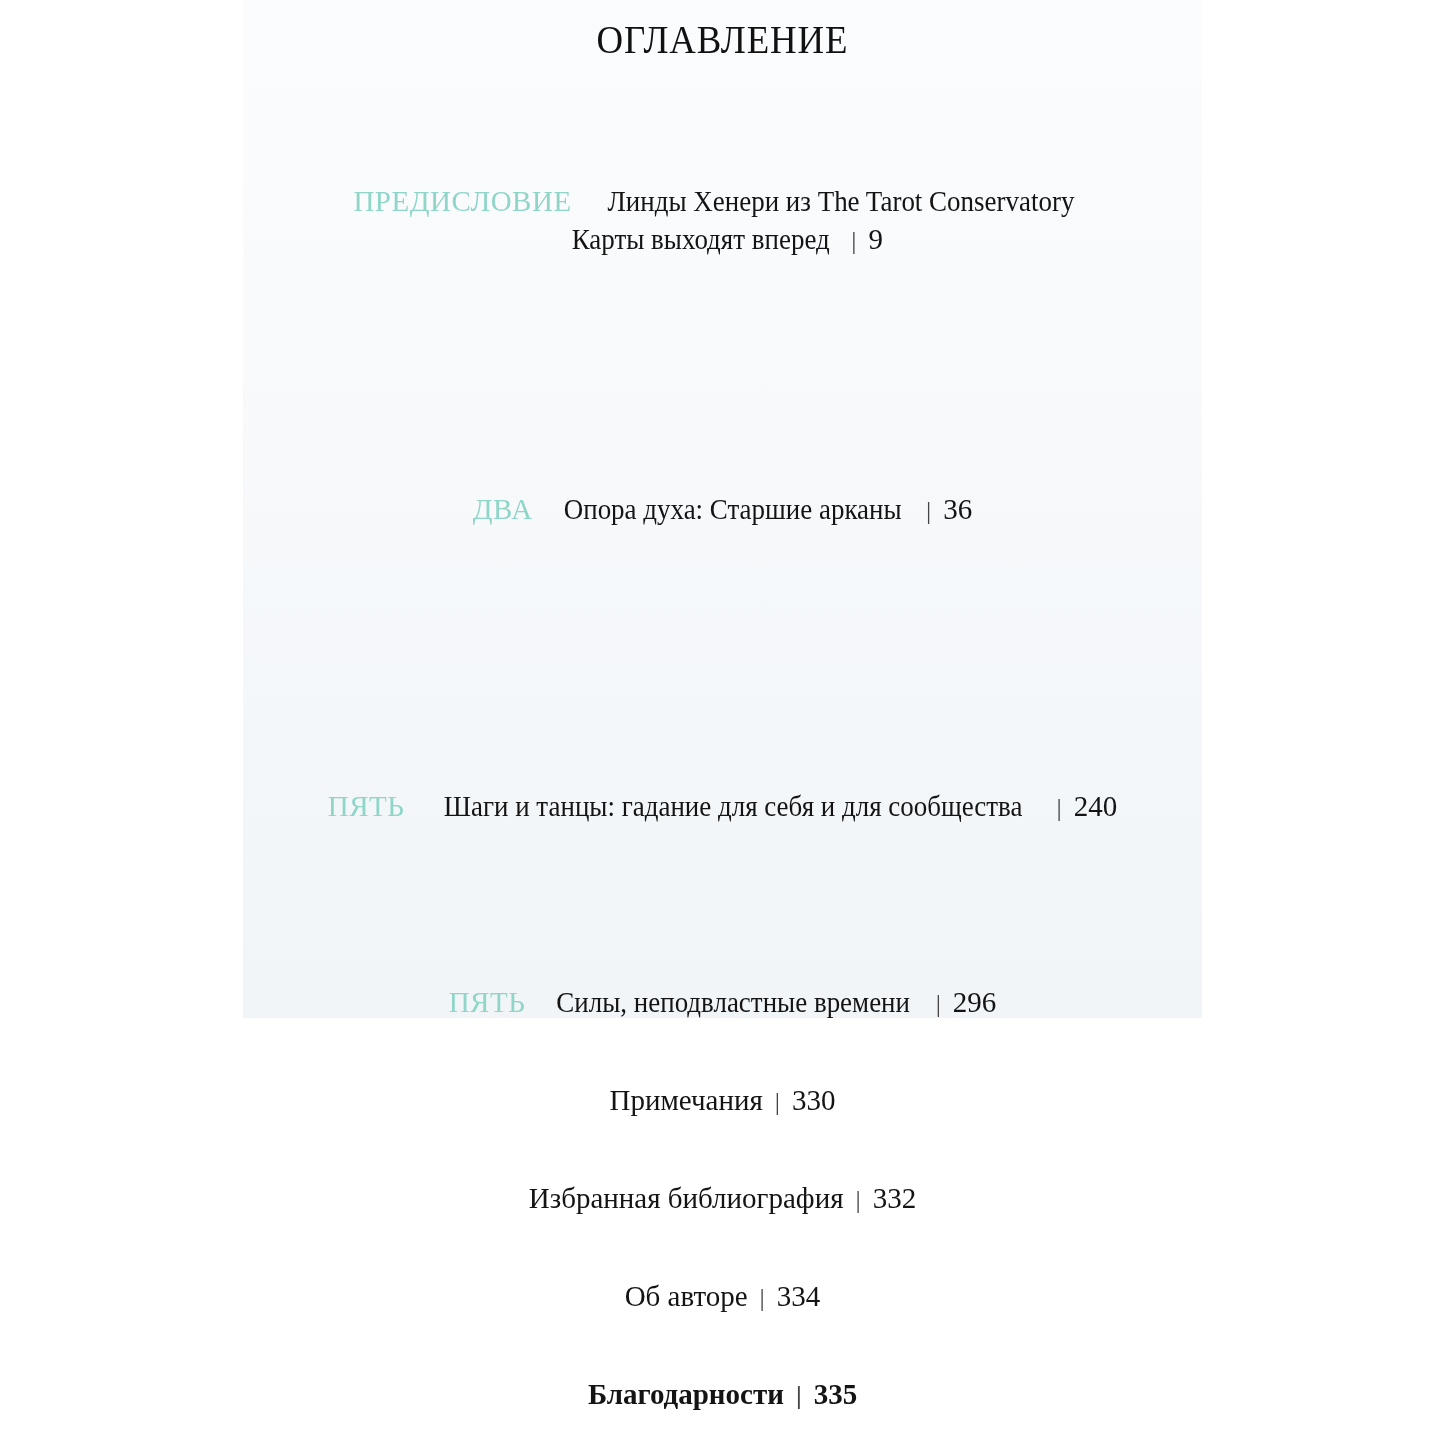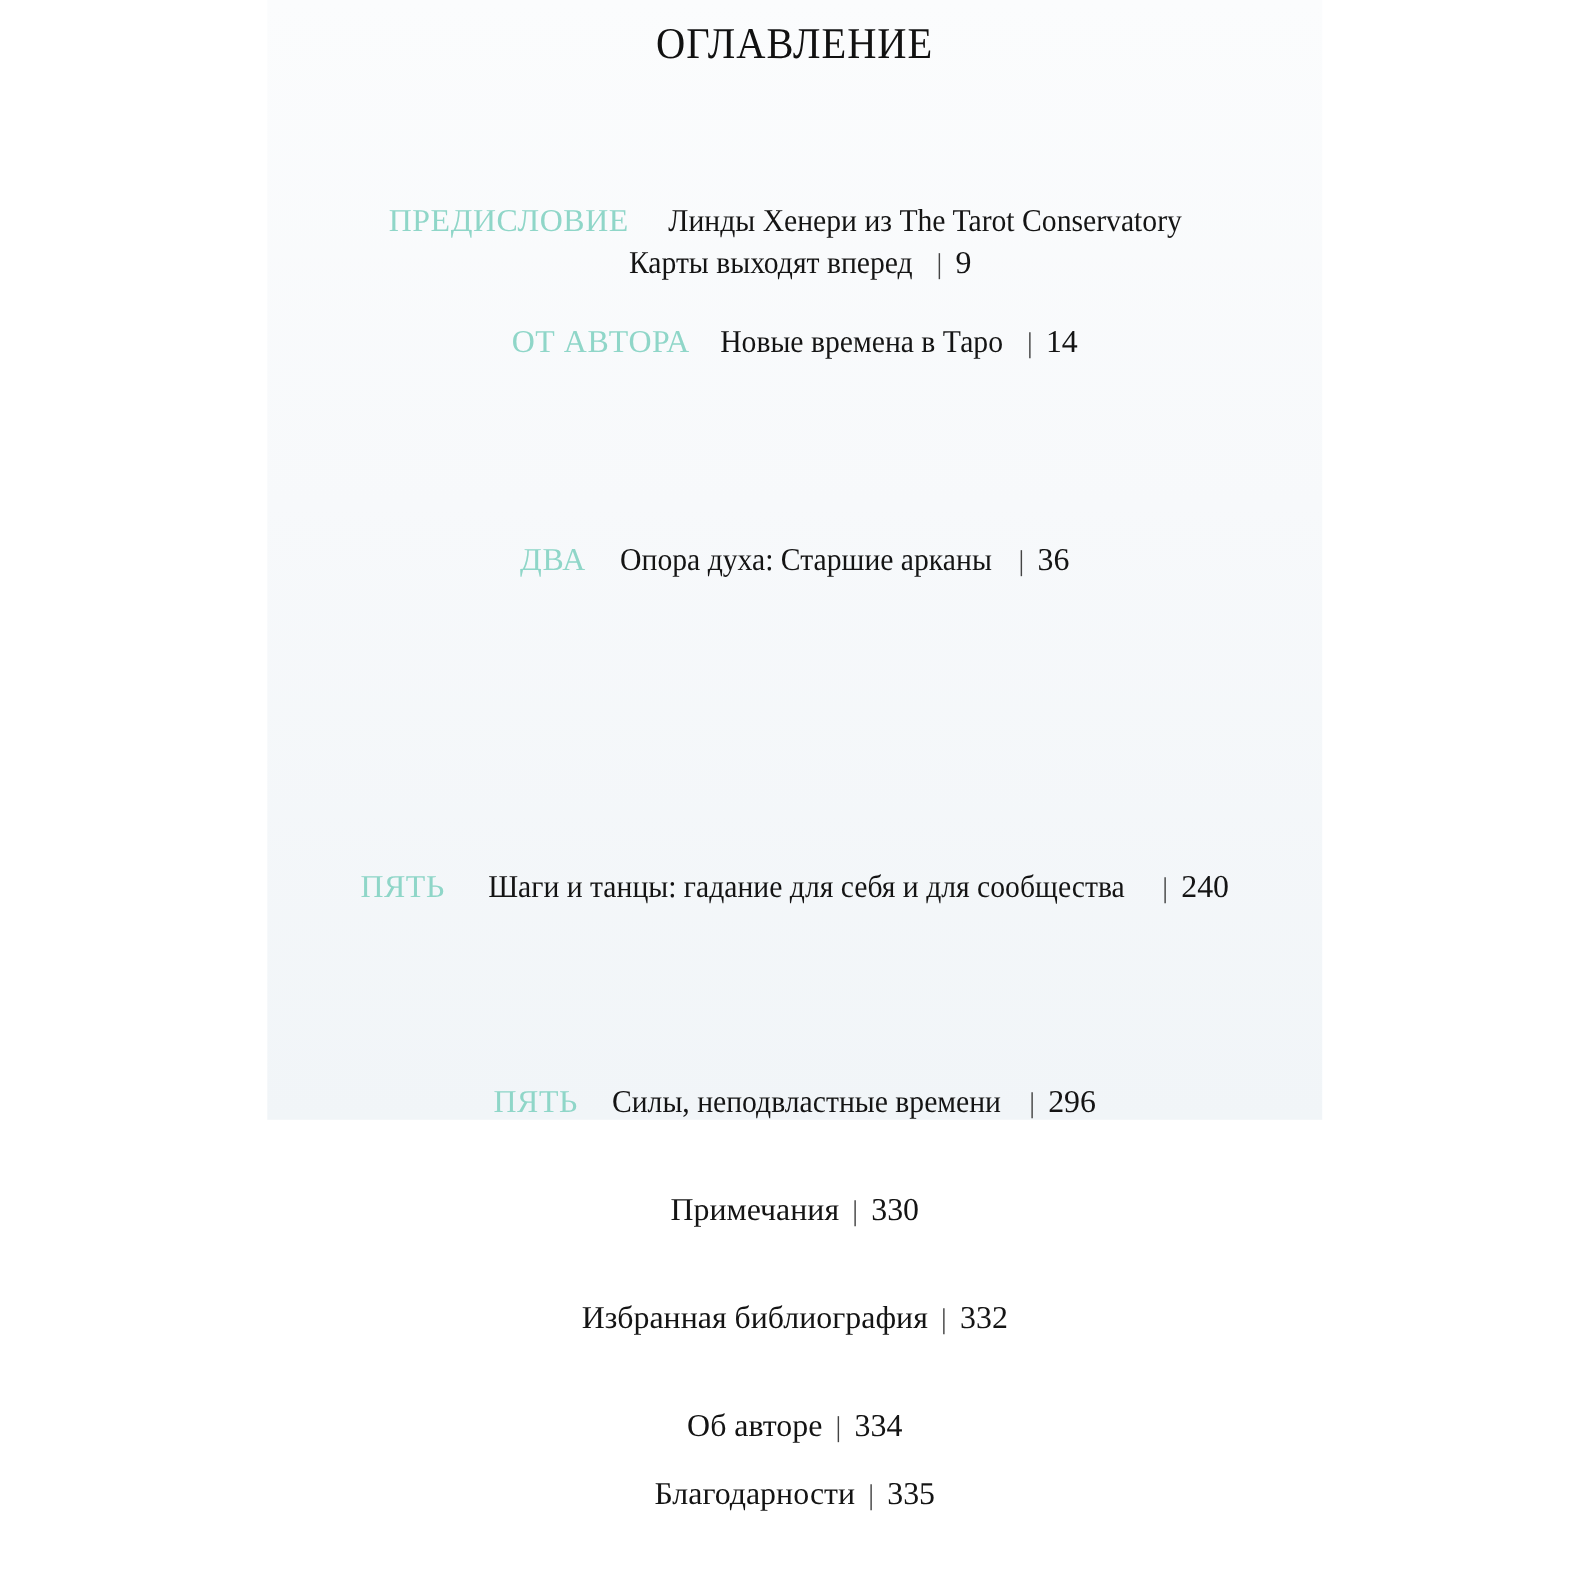--- a/index.html
+++ b/index.html
@@ -68,23 +68,20 @@
 
   <div class="entry" style="top:160px;margin-top:22px;">
     <span class="sub-line">
       <span class="label">ПРЕДИСЛОВИЕ</span><span class="condensed">Линды Хенери из The Tarot Conservatory</span>
     </span>
     <span class="sub-line">
       <span class="condensed">Карты выходят вперед</span><span class="sep">|</span><span>9</span>
     </span>
   </div>
 
-  <div class="entry" style="top:292px;">
-    <span class="label">ОТ АВТОРА</span><span class="condensed">Новые времена в Таро</span><span class="sep">|</span><span>14</span>
-  </div>
 
 
   <div class="entry" style="top:490px;">
     <span class="label">ДВА</span><span class="condensed">Опора духа: Старшие арканы</span><span class="sep">|</span><span>36</span>
   </div>
 
 
 
   <div class="entry" style="top:787px;">
     <span class="label">ПЯТЬ</span><span class="condensed">Шаги и танцы: гадание для себя и для сообщества</span><span class="sep">|</span><span>240</span>
@@ -100,16 +97,16 @@
   </div>
 
   <div class="entry" style="top:1179px;">
     <span>Избранная библиография</span><span class="sep">|</span><span>332</span>
   </div>
 
   <div class="entry" style="top:1277px;">
     <span>Об авторе</span><span class="sep">|</span><span>334</span>
   </div>
 
-  <div class="entry" style="top:1339px;">
+  <div class="entry" style="top:1375px;font-weight:bold;">
     <span>Благодарности</span><span class="sep">|</span><span>335</span>
   </div>
 </div>
 
 </body></html>

